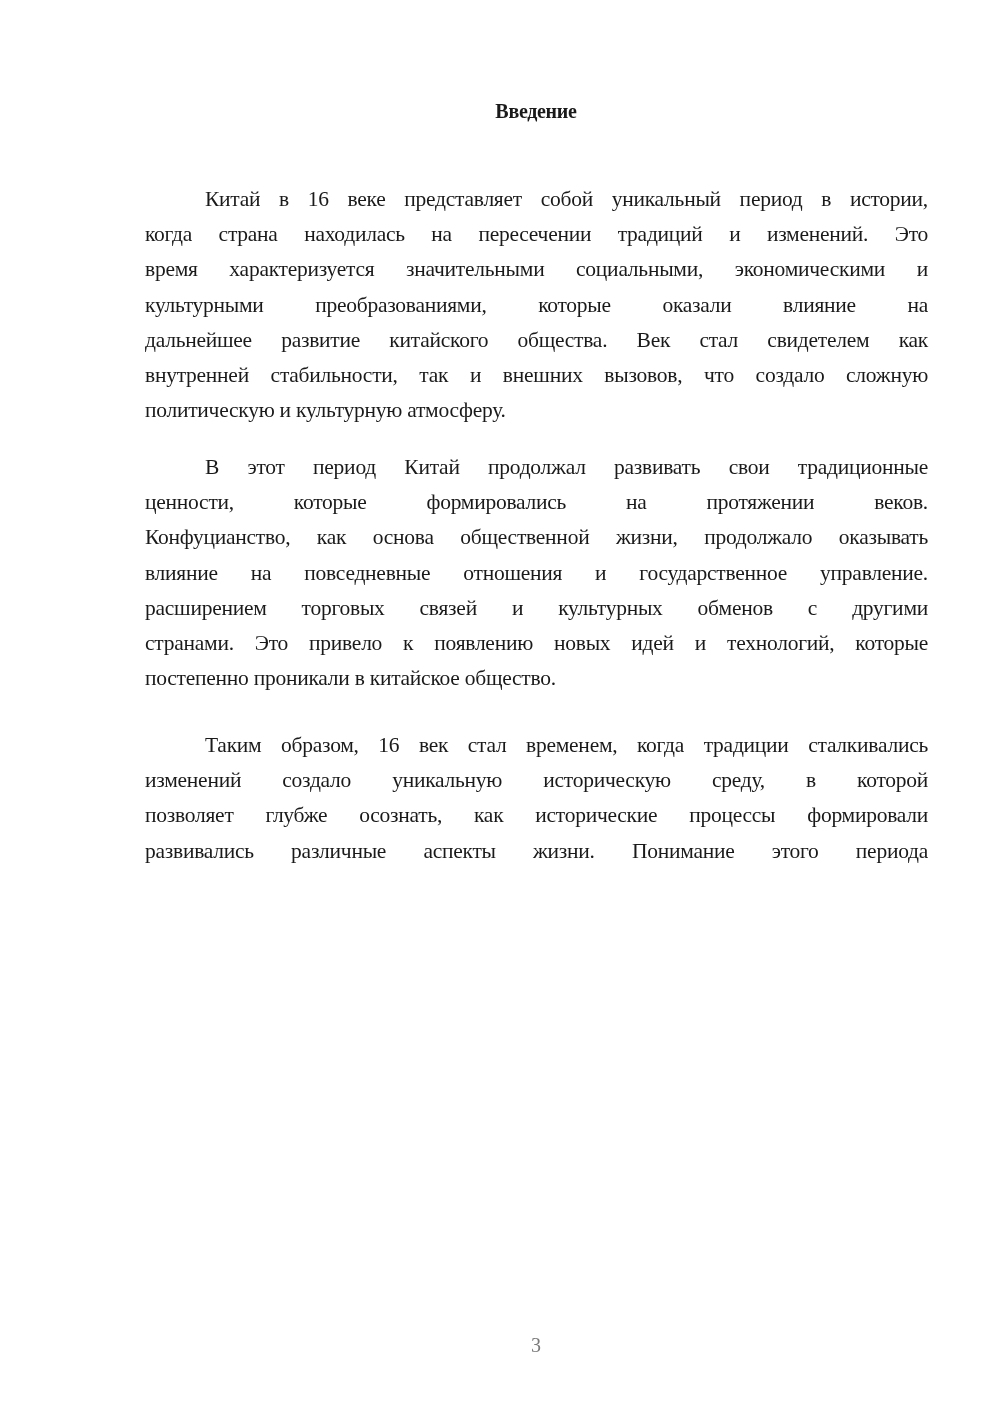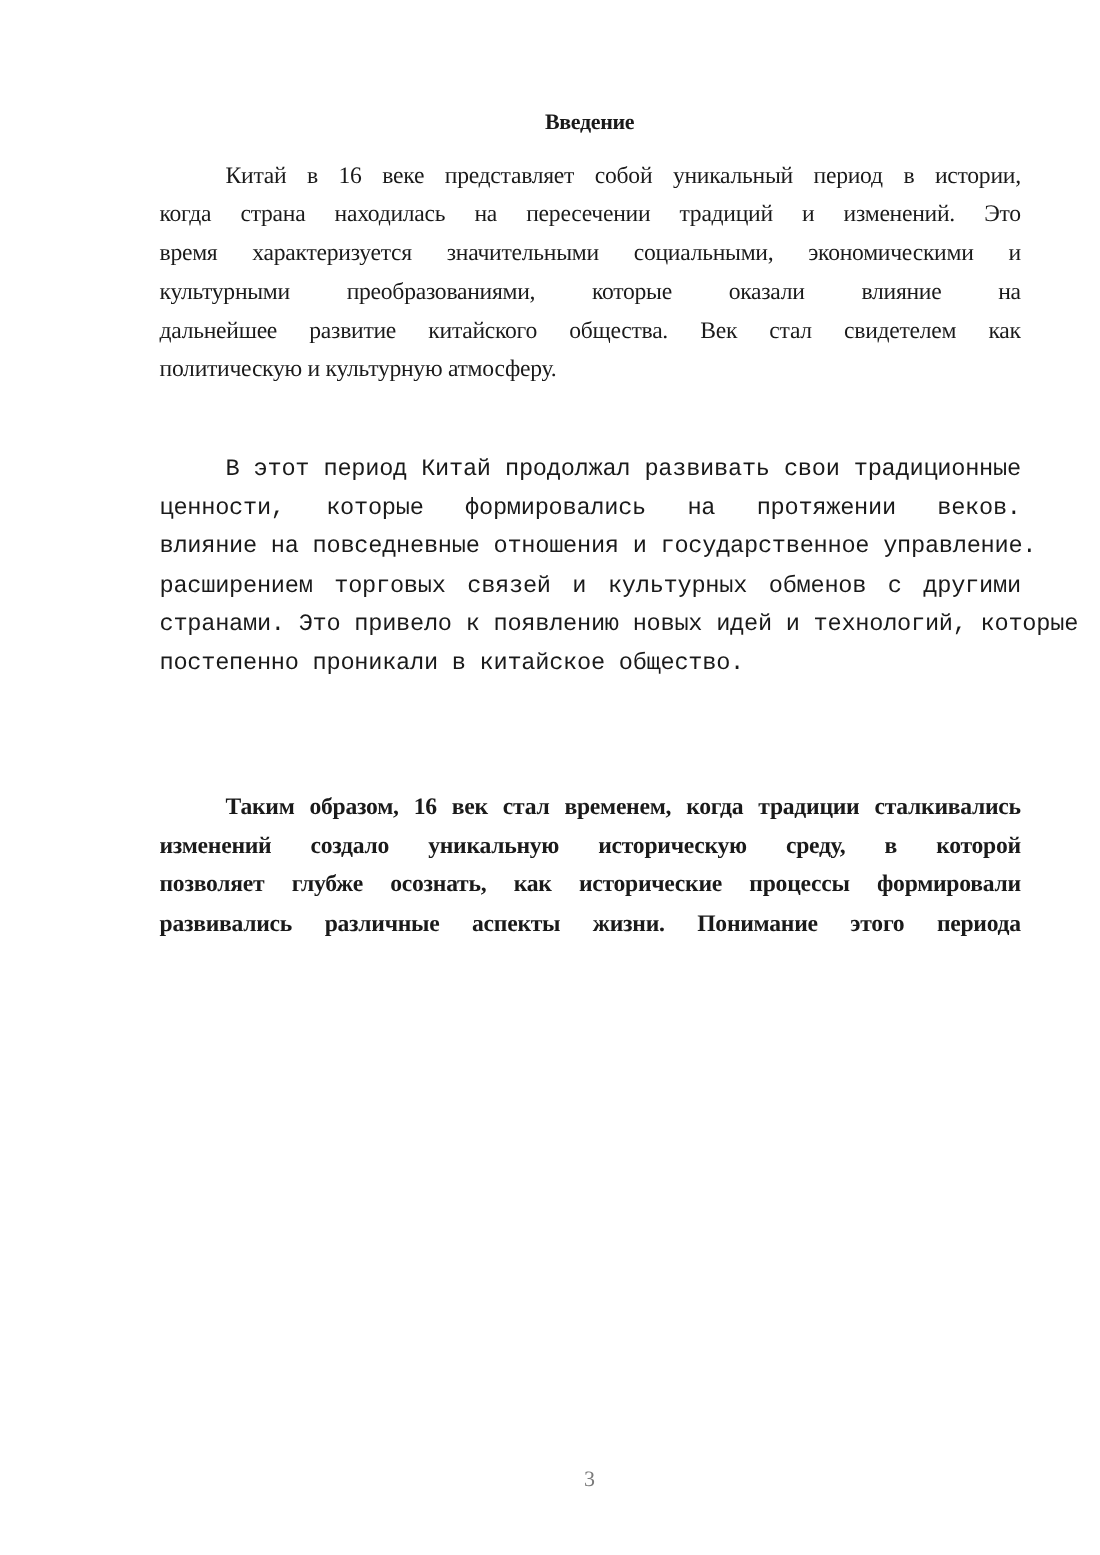--- a/index.html
+++ b/index.html
@@ -46,24 +46,25 @@
       white-space: nowrap;
       text-align: justify;
       text-align-last: justify;
       height: 35.2px;
     }
     .line.last {
       text-align-last: left;
     }
     .line.indent {
       padding-left: 60px;
+      margin-top: 40px;
     }
     .p1 { top: 142px; }
-    .p2 { top: 410px; font-family: Liberation Mono, monospace; }
-    .p3 { top: 716px; font-weight: bold; }
+    .p2 { top: 410px; }
+    .p3 { top: 688px; }
     .page-number {
       position: absolute;
       left: 0;
       width: 1072px;
       top: 1333px;
       text-align: center;
       font-size: 20px;
       line-height: 24px;
       color: #7a7a7a;
     }
@@ -74,26 +75,28 @@
 <div class="page">
 
   <div class="title">Введение</div>
 
   <div class="para p1">
     <span class="line indent">Китай в 16 веке представляет собой уникальный период в истории,</span>
     <span class="line">когда страна находилась на пересечении традиций и изменений. Это</span>
     <span class="line">время характеризуется значительными социальными, экономическими и</span>
     <span class="line">культурными преобразованиями, которые оказали влияние на</span>
     <span class="line">дальнейшее развитие китайского общества. Век стал свидетелем как</span>
+    <span class="line">внутренней стабильности, так и внешних вызовов, что создало сложную</span>
     <span class="line last">политическую и культурную атмосферу.</span>
   </div>
 
   <div class="para p2">
     <span class="line indent">В этот период Китай продолжал развивать свои традиционные</span>
     <span class="line">ценности, которые формировались на протяжении веков.</span>
+    <span class="line">Конфуцианство, как основа общественной жизни, продолжало оказывать</span>
     <span class="line">влияние на повседневные отношения и государственное управление.</span>
     <span class="line">расширением торговых связей и культурных обменов с другими</span>
     <span class="line">странами. Это привело к появлению новых идей и технологий, которые</span>
     <span class="line last">постепенно проникали в китайское общество.</span>
   </div>
 
   <div class="para p3">
     <span class="line indent">Таким образом, 16 век стал временем, когда традиции сталкивались</span>
     <span class="line">изменений создало уникальную историческую среду, в которой</span>
     <span class="line">позволяет глубже осознать, как исторические процессы формировали</span>

